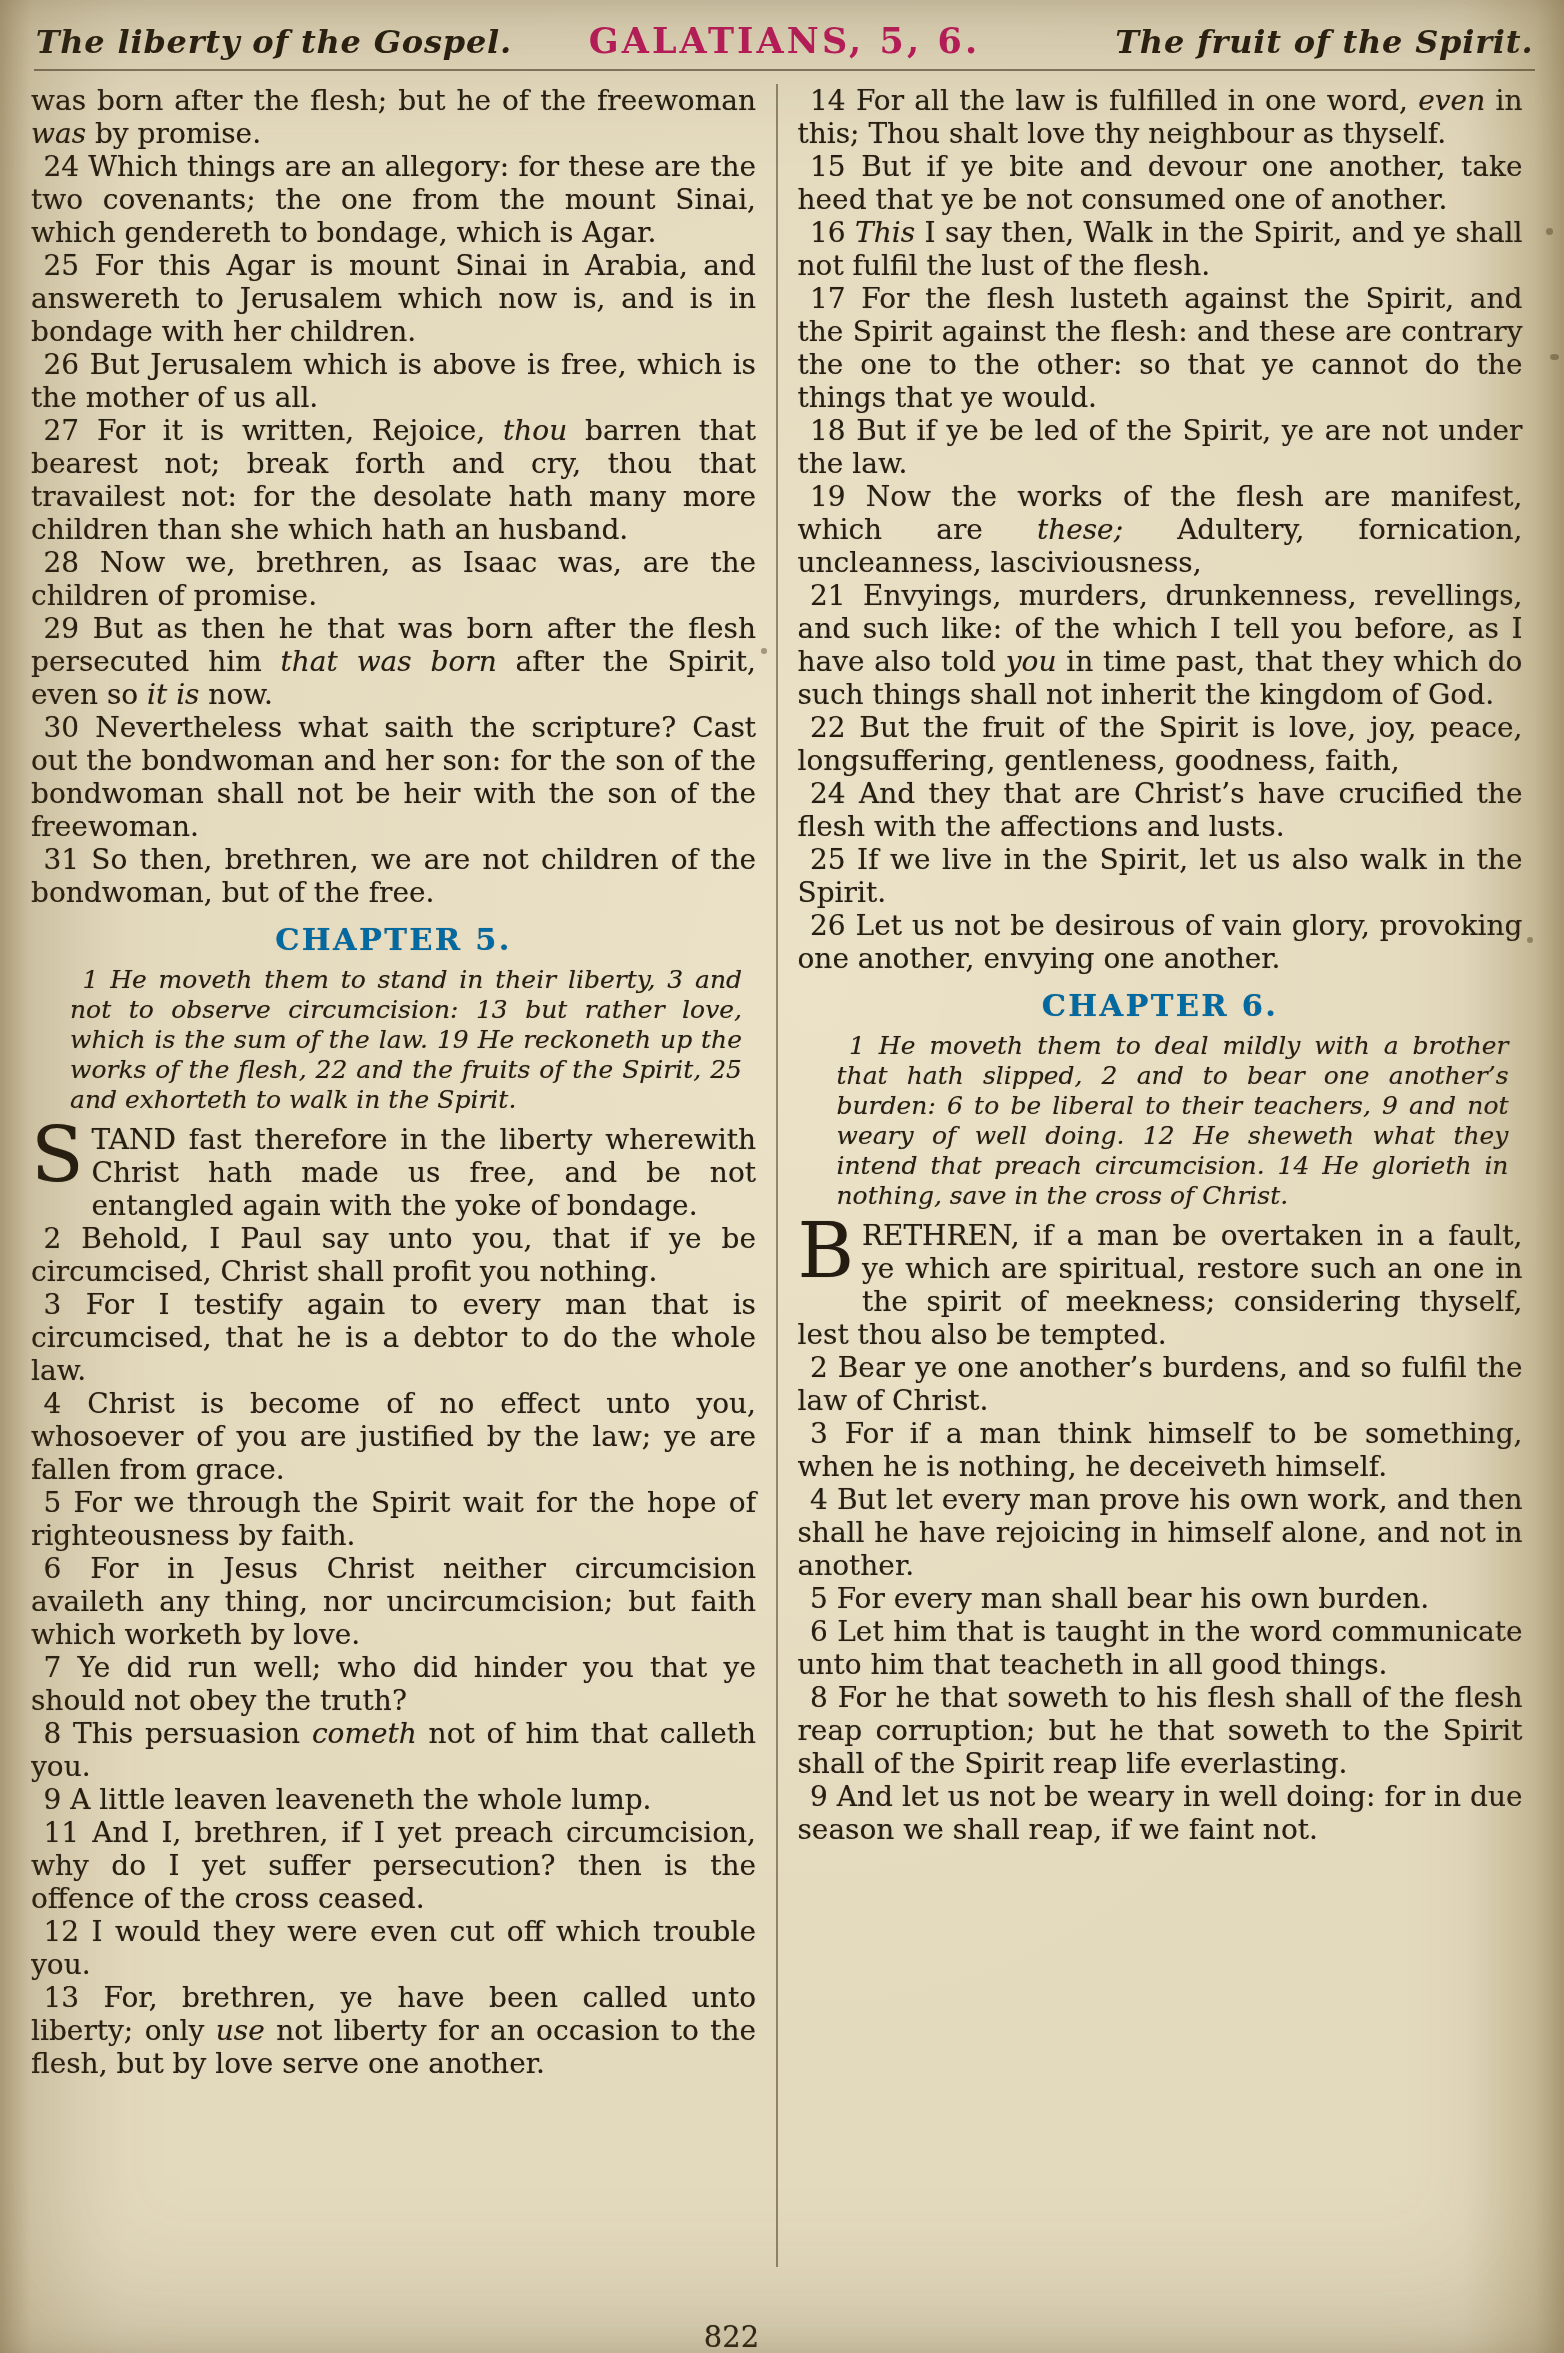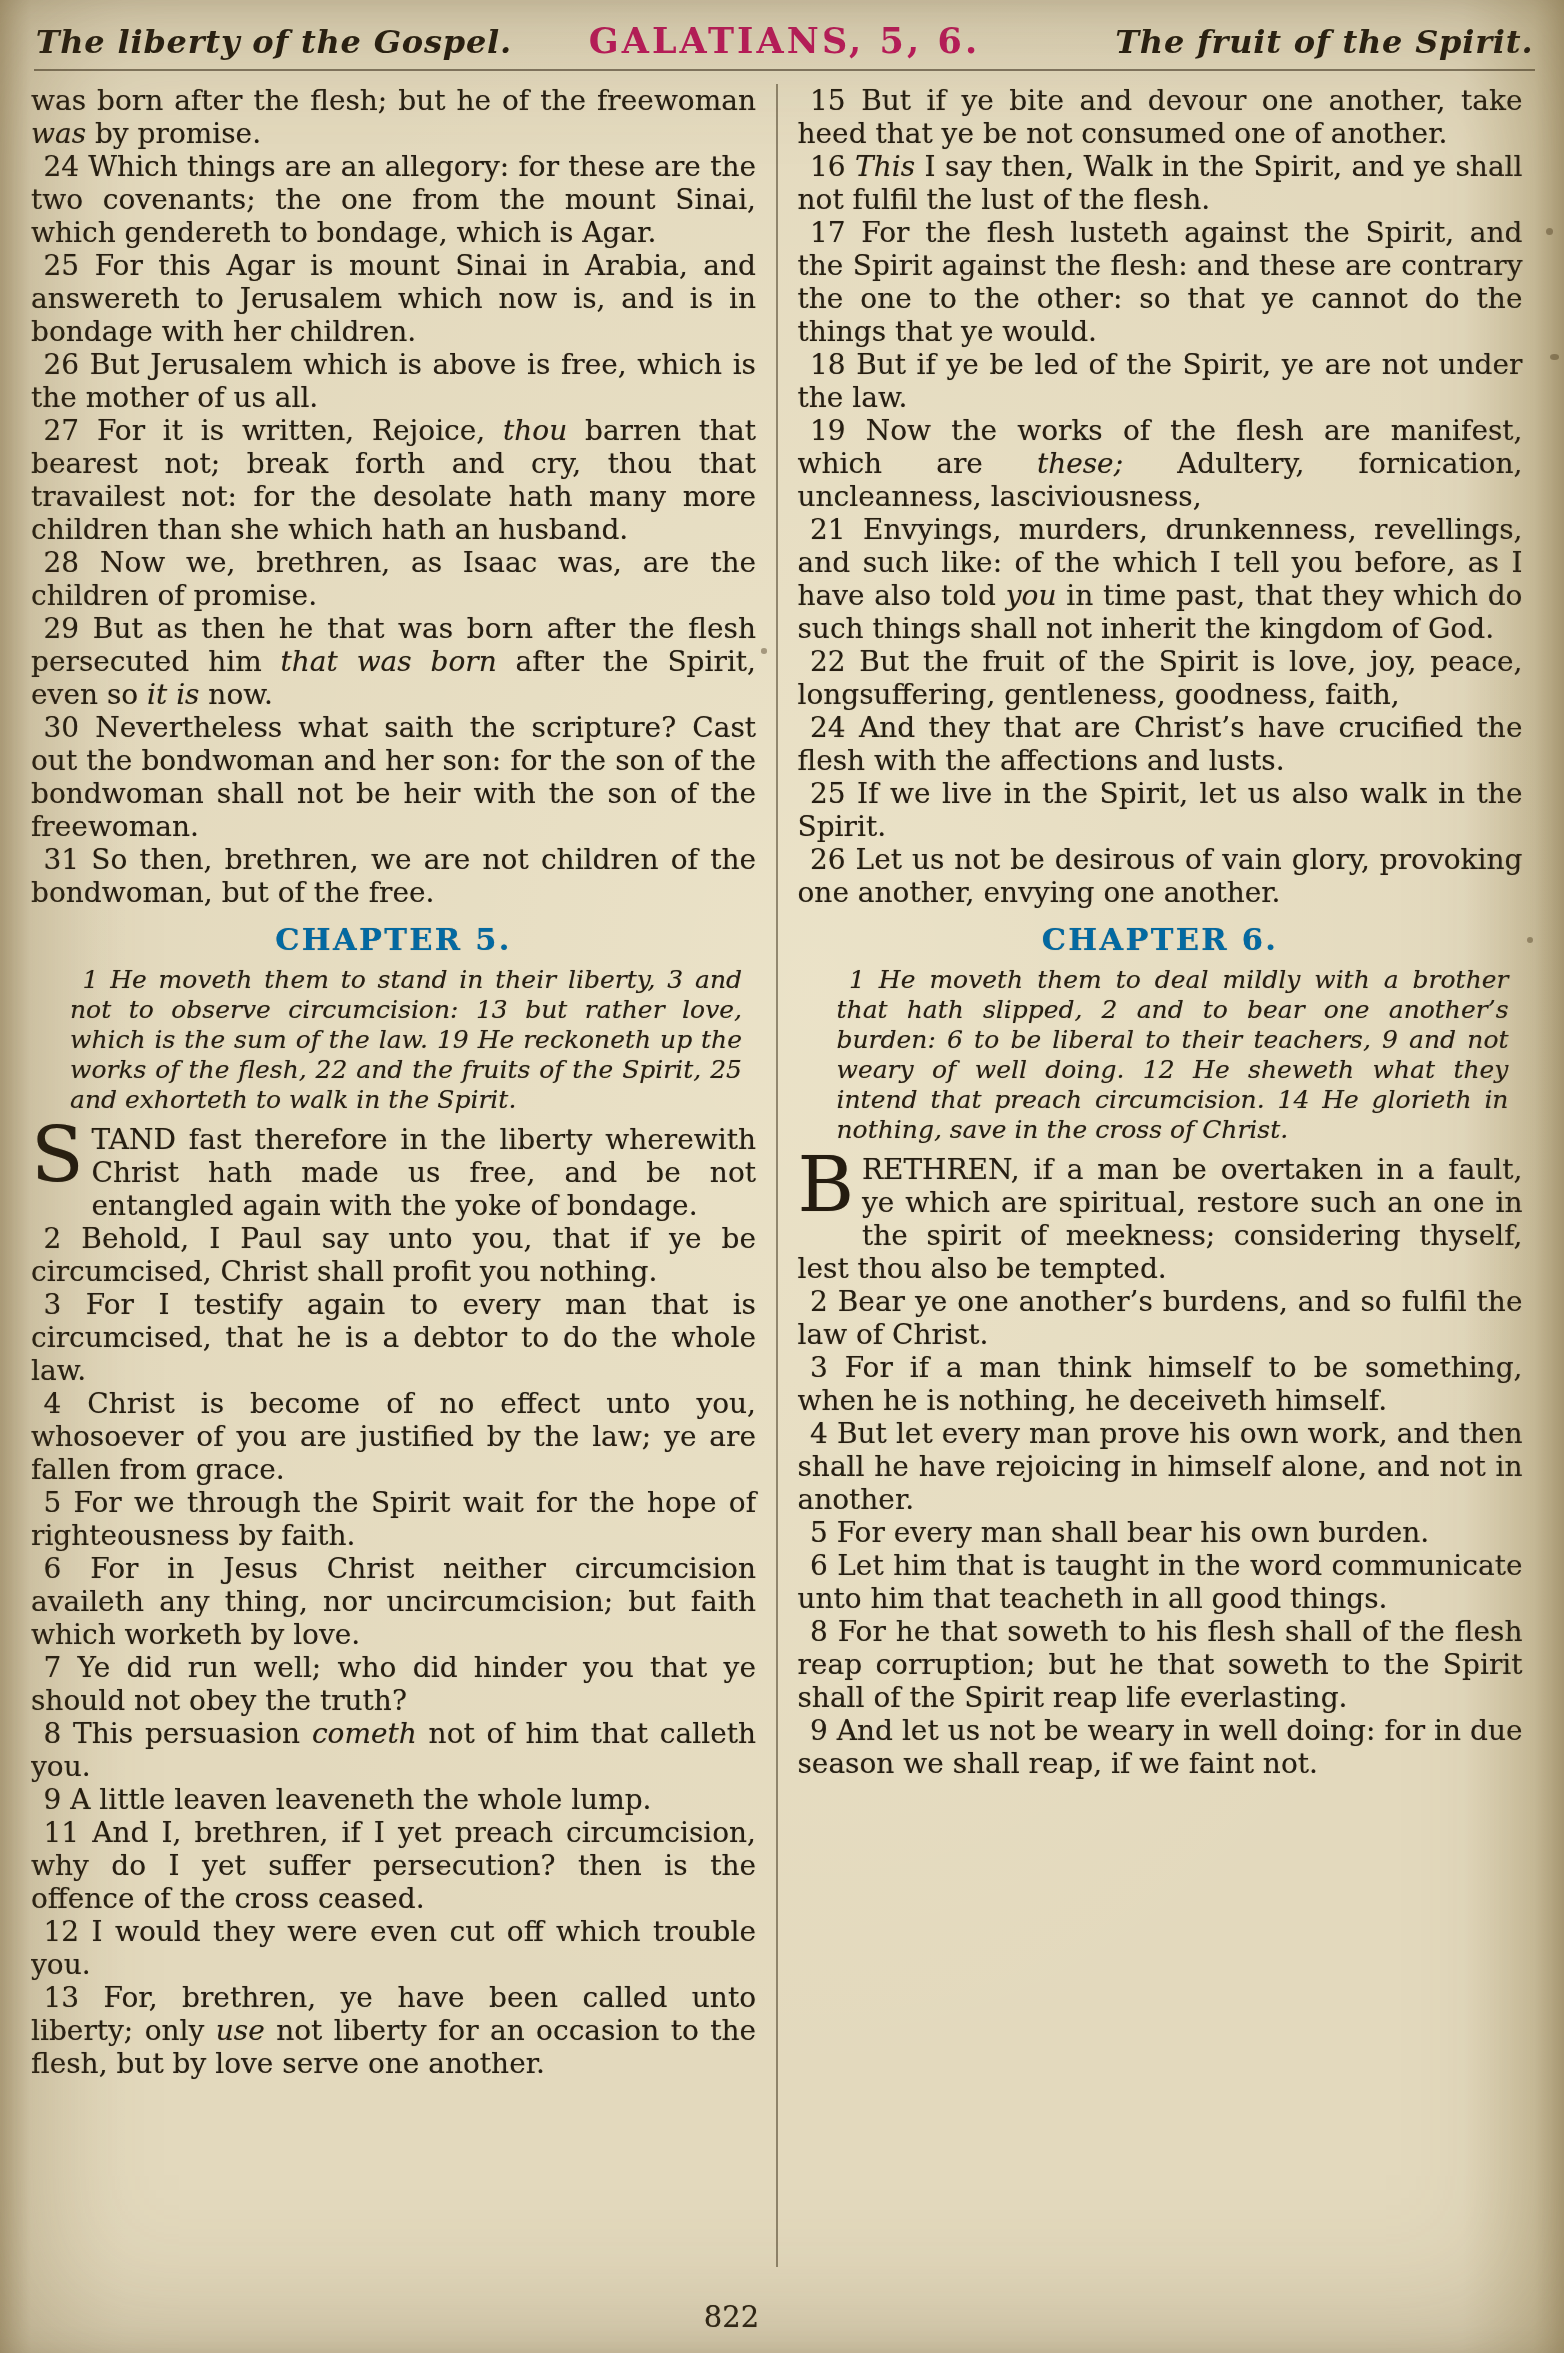--- a/index.html
+++ b/index.html
@@ -57,21 +57,21 @@
   .chapter-heading {
     text-align: center; text-indent: 0; font-weight: bold;
     font-size: 30.5px; letter-spacing: 2.3px; margin: 14px 0 9.4px 0; color: #0369a1;
   }
   .summary {
     font-style: italic; font-size: 25px; line-height: 30px;
     padding-left: 39px; padding-right: 14px; text-indent: 12.5px;
     margin: 0 0 7.8px 0;
   }
   .page-footer {
-    position: absolute; left: 31px; bottom: 20px; width: 1401px;
+    position: absolute; left: 31px; bottom: 0; width: 1401px;
     text-align: center; font-size: 29px; color: #2a2214;
     text-shadow: 0 0 0.8px rgba(38,28,14,0.45);
   }
   i { font-style: italic; }
 </style>
 </head>
 <body>
 
 <div class="page">
 
@@ -103,20 +103,21 @@
         <p class="verse"><span>6 For in Jesus Christ neither circumcision availeth any thing, nor uncircumcision; but faith which worketh by love.</span></p>
         <p class="verse"><span>7 Ye did run well; who did hinder you that ye should not obey the truth?</span></p>
         <p class="verse"><span>8 This persuasion </span><i>cometh</i><span> not of him that calleth you.</span></p>
         <p class="verse"><span>9 A little leaven leaveneth the whole lump.</span></p>
         <p class="verse"><span>11 And I, brethren, if I yet preach circumcision, why do I yet suffer persecution? then is the offence of the cross ceased.</span></p>
         <p class="verse"><span>12 I would they were even cut off which trouble you.</span></p>
         <p class="verse"><span>13 For, brethren, ye have been called unto liberty; only </span><i>use</i><span> not liberty for an occasion to the flesh, but by love serve one another.</span></p>
       </div>
     <div class="col-divider"></div>
     <div class="column" id="col-right">
+        <p class="verse"><span>14 For all the law is fulfilled in one word, </span><i>even</i><span> in this; Thou shalt love thy neighbour as thyself.</span></p>
         <p class="verse"><span>15 But if ye bite and devour one another, take heed that ye be not consumed one of another.</span></p>
         <p class="verse"><span>16 </span><i>This</i><span> I say then, Walk in the Spirit, and ye shall not fulfil the lust of the flesh.</span></p>
         <p class="verse"><span>17 For the flesh lusteth against the Spirit, and the Spirit against the flesh: and these are contrary the one to the other: so that ye cannot do the things that ye would.</span></p>
         <p class="verse"><span>18 But if ye be led of the Spirit, ye are not under the law.</span></p>
         <p class="verse"><span>19 Now the works of the flesh are manifest, which are </span><i>these;</i><span> Adultery, fornication, uncleanness, lasciviousness,</span></p>
         <p class="verse"><span>21 Envyings, murders, drunkenness, revellings, and such like: of the which I tell you before, as I have also told </span><i>you</i><span> in time past, that they which do such things shall not inherit the kingdom of God.</span></p>
         <p class="verse"><span>22 But the fruit of the Spirit is love, joy, peace, longsuffering, gentleness, goodness, faith,</span></p>
         <p class="verse"><span>24 And they that are Christ’s have crucified the flesh with the affections and lusts.</span></p>
         <p class="verse"><span>25 If we live in the Spirit, let us also walk in the Spirit.</span></p>
         <p class="verse"><span>26 Let us not be desirous of vain glory, provoking one another, envying one another.</span></p>

